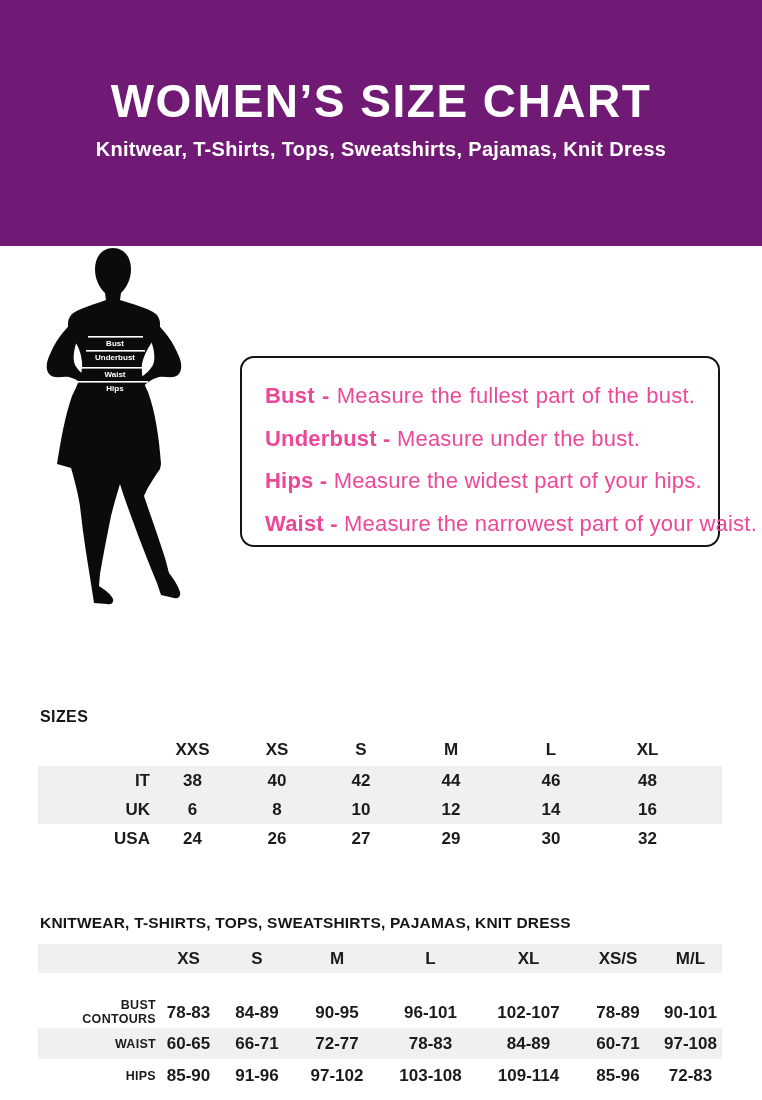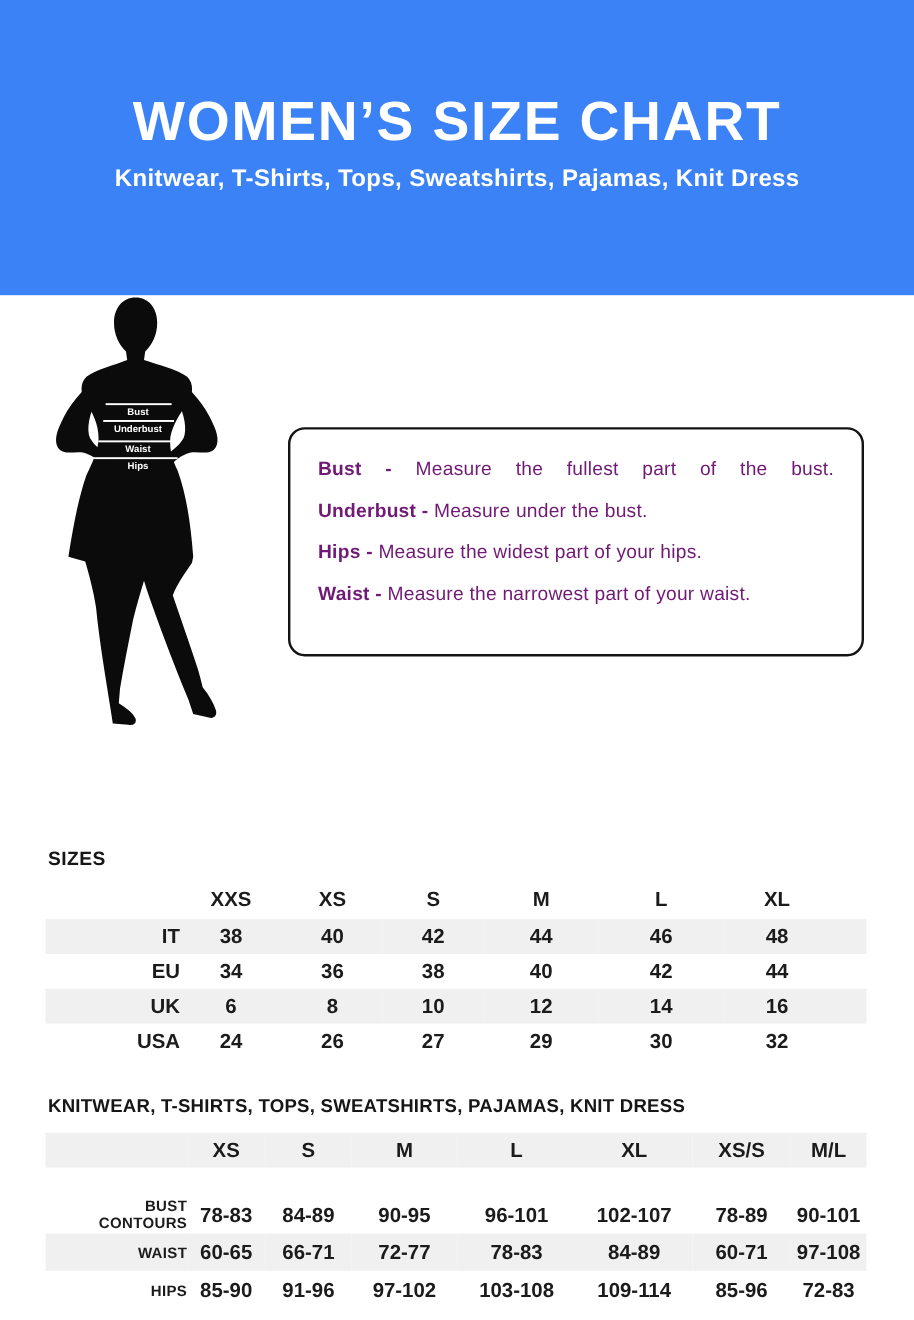--- a/index.html
+++ b/index.html
@@ -14,21 +14,21 @@
   
   .figure-wrap{position:absolute;left:28px;top:246px;width:175px;height:372px;}
   .figure-wrap svg{display:block;width:100%;height:100%;}
   .sil{fill:#0b0b0b;}
   .mline{fill:#ffffff;}
   .mlabel{fill:#ffffff;font-family:"Liberation Sans",sans-serif;font-size:8px;font-weight:bold;}
 
   
   .guide-box{position:absolute;left:240px;top:356px;width:480px;height:191px;box-sizing:border-box;
              border:2.5px solid #141414;border-radius:14px;padding:25px 23px 0 23px;background:#ffffff;}
-  .guide-item{font-size:16px;color:#701a75;margin-bottom:16.5px;white-space:nowrap;letter-spacing:0.2px;}
+  .guide-item{font-size:22px;color:#ec4899;margin-bottom:16.5px;white-space:nowrap;letter-spacing:0.2px;}
   .guide-item.justified{white-space:normal;text-align:justify;text-align-last:justify;}
   .guide-term{font-weight:bold;}
 
   
   .section{position:absolute;left:38px;width:684px;margin-top:48px;}
   .section-title{font-size:16px;font-weight:bold;color:#161616;letter-spacing:0.4px;margin:0 0 8px 2px;}
   table{border-collapse:collapse;table-layout:fixed;width:684px;color:#1b1b1b;}
   th,td{padding:0;font-size:17px;font-weight:bold;text-align:center;vertical-align:middle;}
   th:first-child,td.rowlabel{text-align:right;padding-left:8px;}
   tr.striped{background:#F1F0F1;}
@@ -48,21 +48,21 @@
   .garment-table tr.gap-row td{height:50px;vertical-align:bottom;padding-bottom:5px;}
   .garment-table tr.gap-row td.rowlabel{padding-bottom:2px;}
   .garment-table tr.mid-row td{height:31px;}
   .garment-table tr.end-row td{height:34px;}
 </style>
 </head>
 <body>
 
 <div class="page">
 
-  <div class="banner" style="background:#3b82f6;">
+  <div class="banner" style="background:#701a75;">
     <div class="banner-title">WOMEN’S SIZE CHART</div>
     <div class="banner-sub">Knitwear, T-Shirts, Tops, Sweatshirts, Pajamas, Knit Dress</div>
   </div>
 
   <div class="figure-wrap">
     <svg viewBox="0 0 175 372" aria-hidden="true">
 
       <path class="sil" d="
         M 85 2
         C 96 2 103 11 103 23
@@ -181,29 +181,20 @@
       <tbody>
         <tr class="striped">
           <td class="rowlabel">IT</td>
           <td>38</td>
           <td>40</td>
           <td>42</td>
           <td>44</td>
           <td>46</td>
           <td>48</td>
         </tr>
-        <tr>
-          <td class="rowlabel">EU</td>
-          <td>34</td>
-          <td>36</td>
-          <td>38</td>
-          <td>40</td>
-          <td>42</td>
-          <td>44</td>
-        </tr>
         <tr class="striped">
           <td class="rowlabel">UK</td>
           <td>6</td>
           <td>8</td>
           <td>10</td>
           <td>12</td>
           <td>14</td>
           <td>16</td>
         </tr>
         <tr>

